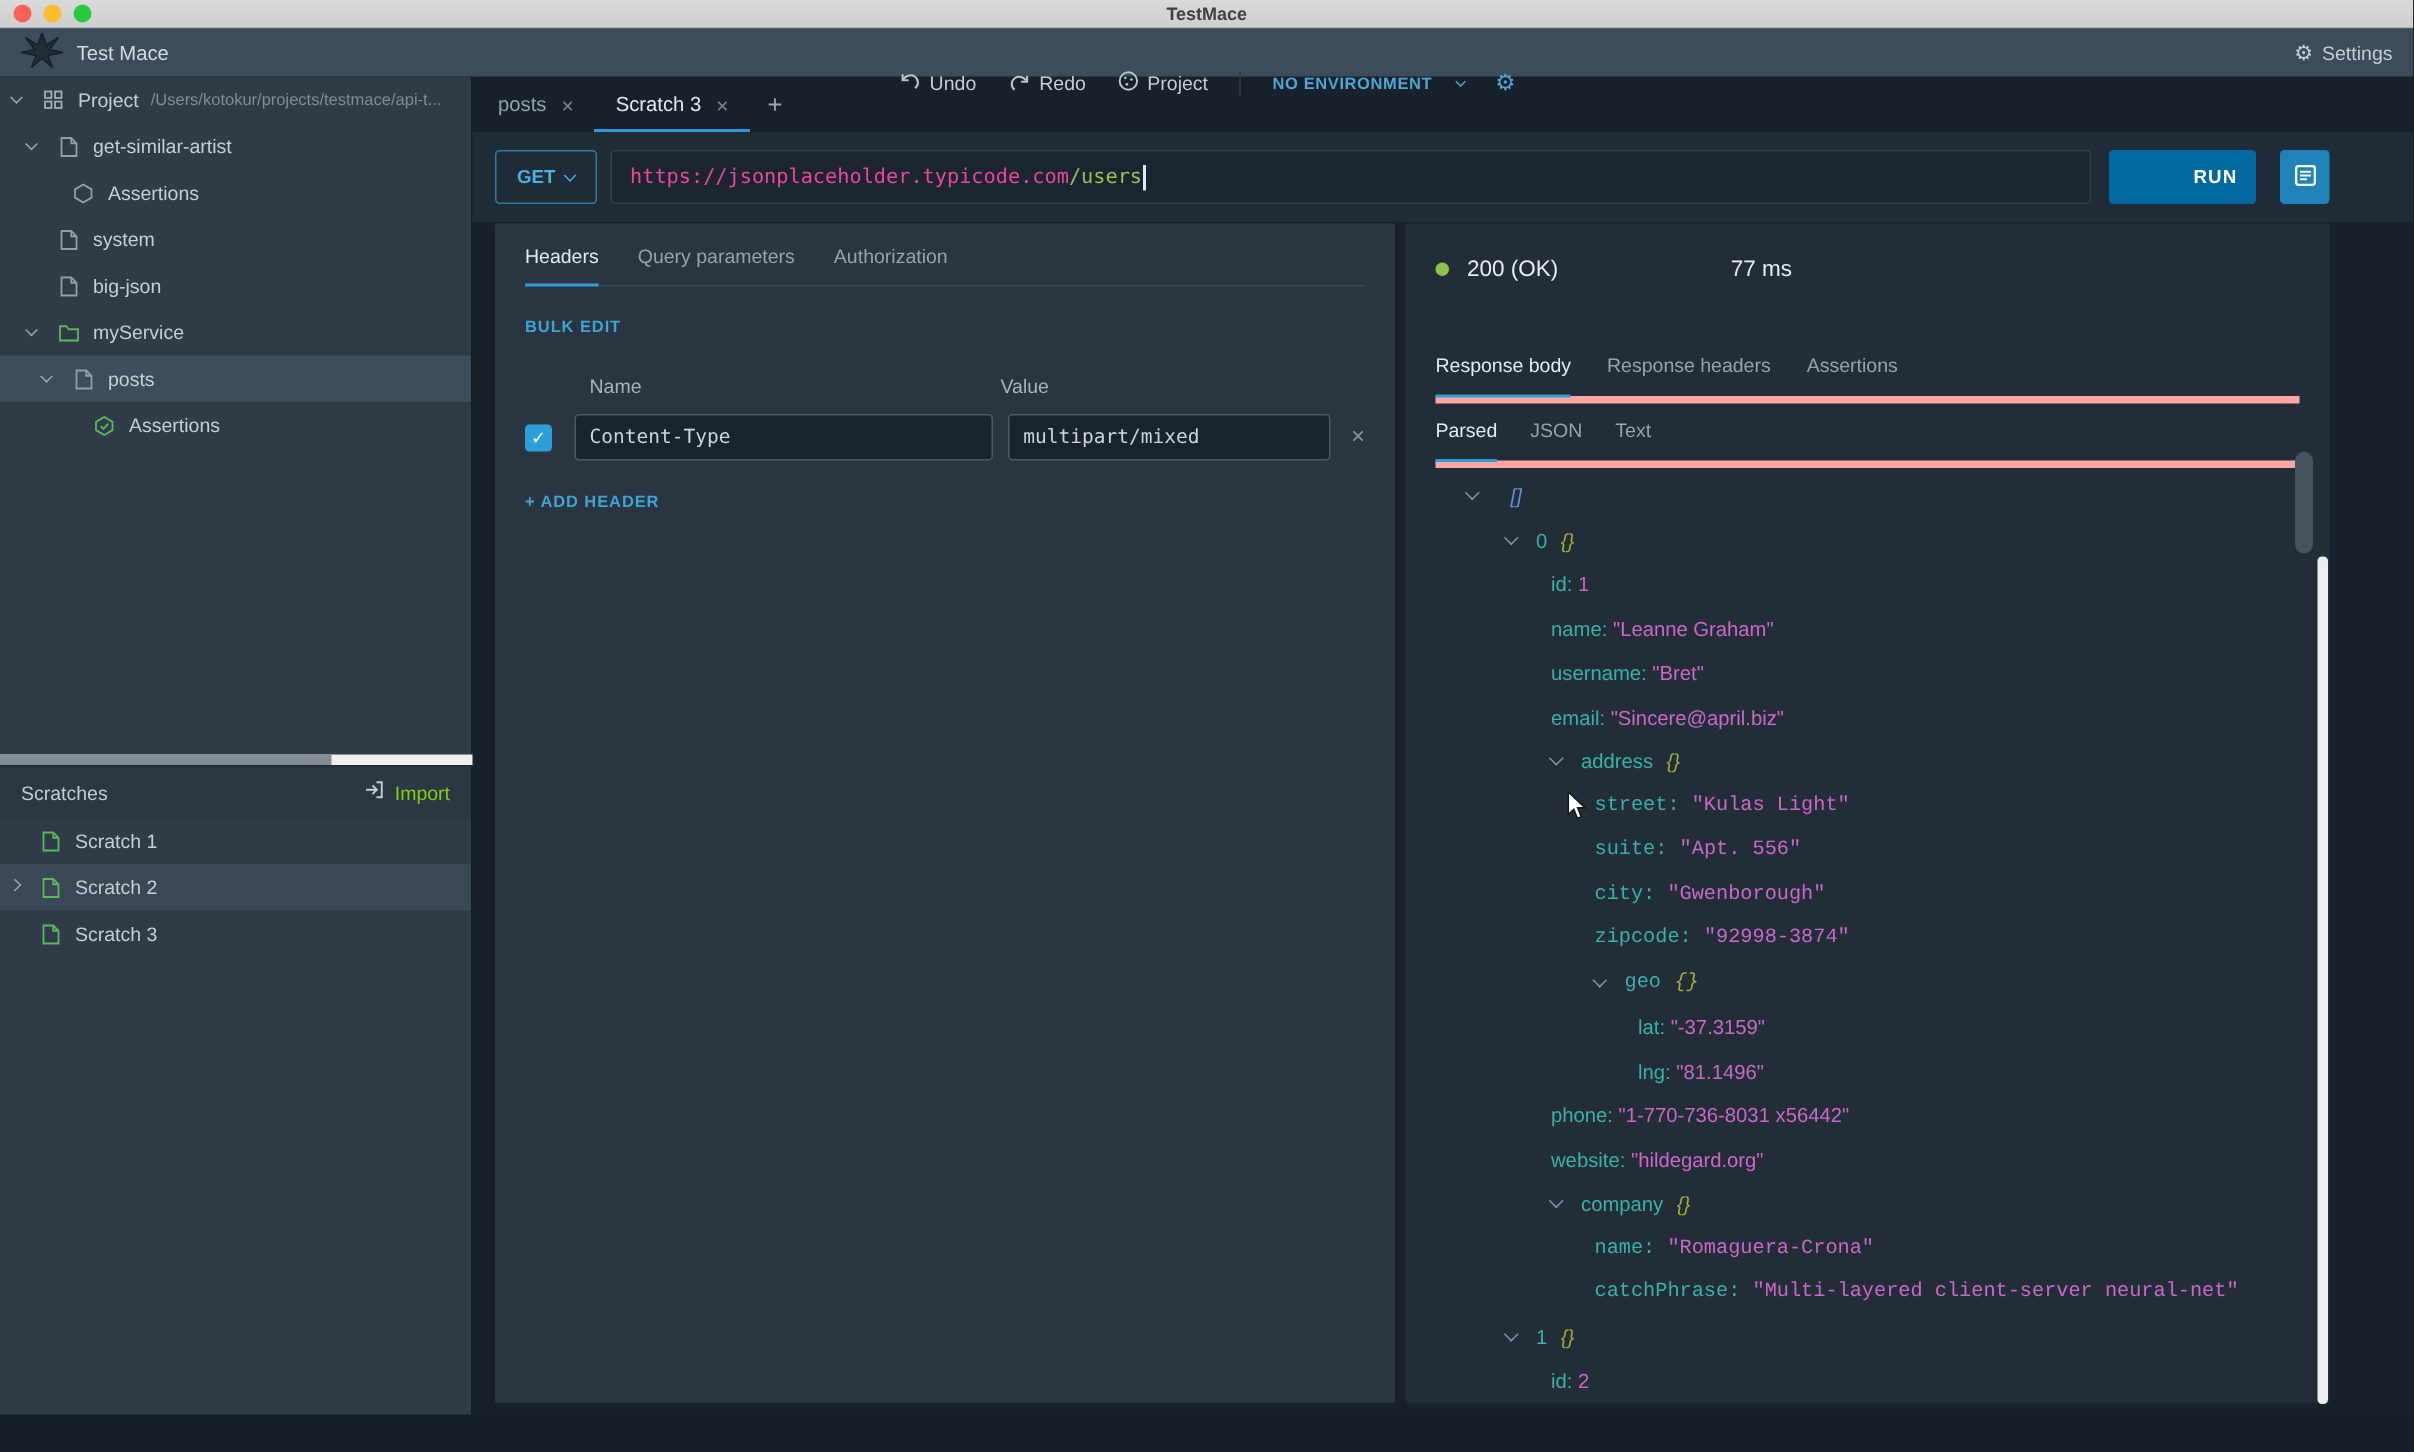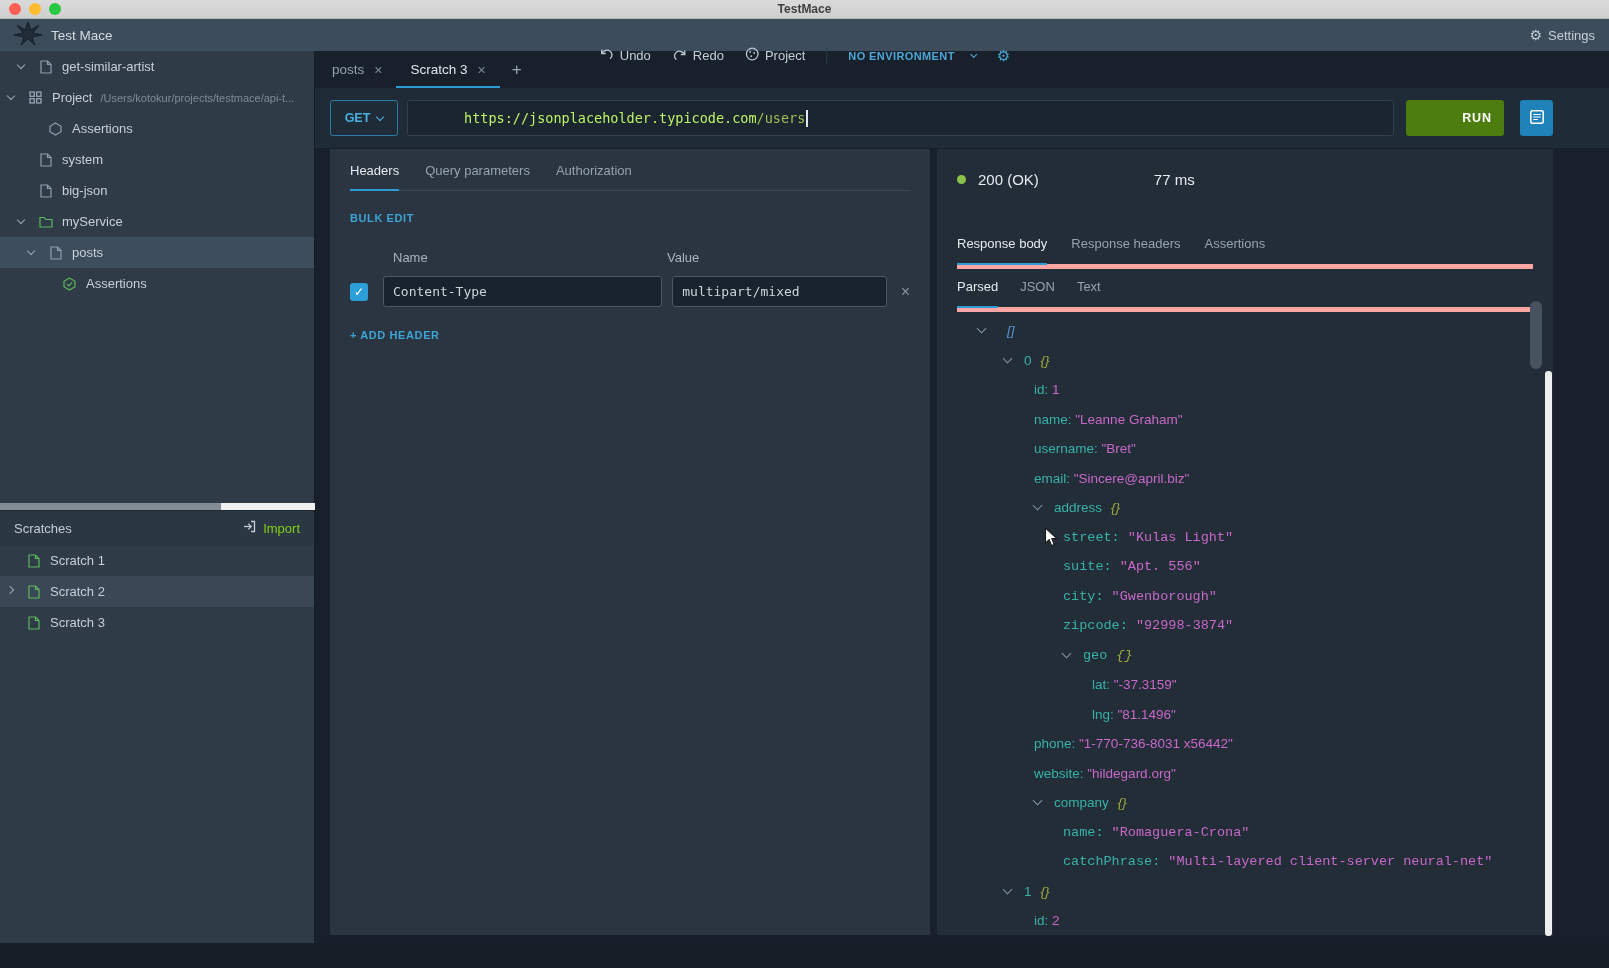--- a/index.html
+++ b/index.html
@@ -63,24 +63,24 @@
   .tab.active{color:#e1e7eb;box-shadow:inset 0 -2px 0 #2e9bd6;}
   .tab-close{color:#7d8a95;font-size:14px;}
   .tab-plus{display:flex;align-items:center;padding:0 12px;font-size:17px;color:#9aa7b2;}
 
   .reqrow{height:60px;background:#1f2b36;display:flex;align-items:center;padding:0 56px 0 15px;}
   .method-btn{width:68px;height:36px;border:1px solid #2d7ca6;border-radius:3px;display:flex;align-items:center;
     justify-content:center;gap:7px;color:#4cb0e0;font-weight:bold;font-size:12.5px;flex:none;}
   .gchev{width:6px;height:6px;border-right:1.5px solid #4cb0e0;border-bottom:1.5px solid #4cb0e0;transform:rotate(45deg);margin-top:-3px;}
   .url-box{flex:1;height:36px;margin-left:9px;background:#1a2530;border:1px solid #323f4c;border-radius:3px;
     display:flex;align-items:center;padding:0 12px;font-family:"DejaVu Sans Mono",monospace;font-size:13.5px;overflow:hidden;white-space:nowrap;}
-  .url-host{color:#bef264;margin-left:44px;}
+  .url-host{color:#ec4899;}
   .url-path{color:#9fbf55;}
   .caret{width:1.5px;height:17px;background:#e2e9ee;margin-left:1px;flex:none;}
-  .run-btn{width:98px;height:36px;margin-left:12px;background:#4d7c0f;border-radius:3px;color:#fff;font-weight:bold;
+  .run-btn{width:98px;height:36px;margin-left:12px;background:#0369a1;border-radius:3px;color:#fff;font-weight:bold;
     font-size:12.5px;letter-spacing:.8px;display:flex;align-items:center;justify-content:center;flex:none;padding-left:44px;}
   .editor-btn{width:33px;height:36px;margin-left:16px;background:#1f82b8;border-radius:3px;display:flex;
     align-items:center;justify-content:center;flex:none;}
 
   .panels{flex:1;display:flex;padding:1px 56px 8px 15px;gap:7px;min-height:0;}
   .panel{border-radius:1px;}
   .lpanel{width:600px;flex:none;background:#2a3541;padding:14px 20px 0;}
   .rpanel{flex:1;background:#222d38;padding:22px 20px 0;position:relative;display:flex;flex-direction:column;min-width:0;}
 
   
@@ -186,43 +186,43 @@
     <span class="appbar-item settings">
       <span class="gear">⚙</span>
       <span>Settings</span>
     </span>
   </div>
 
   <div class="app-body">
 
     <div class="sidebar">
 
-      <div class="srow i18">
-        <span class="tchev"></span>
-        <span class="ticon">
-            <svg width="12" height="14" viewBox="0 0 12 14" fill="none" stroke="currentColor" stroke-width="1.2">
-              <path d="M1 1 h6.5 L11 4.5 V13 H1 Z"></path>
-              <path d="M7.5 1 V4.5 H11"></path>
-            </svg>
-          </span>
-        <span>get-similar-artist</span>
-      </div>
-
       <div class="srow i8">
         <span class="tchev"></span>
         <span class="ticon">
             <svg width="13" height="13" viewBox="0 0 13 13" fill="none" stroke="#9fb0bc" stroke-width="1.2">
               <rect x="1" y="1" width="4.3" height="4.3"></rect>
               <rect x="7.7" y="1" width="4.3" height="4.3"></rect>
               <rect x="1" y="7.7" width="4.3" height="4.3"></rect>
               <rect x="7.7" y="7.7" width="4.3" height="4.3"></rect>
             </svg>
           </span>
         <span>Project</span>
         <span class="tpath">/Users/kotokur/projects/testmace/api-t...</span>
+      </div>
+
+      <div class="srow i18">
+        <span class="tchev"></span>
+        <span class="ticon">
+            <svg width="12" height="14" viewBox="0 0 12 14" fill="none" stroke="currentColor" stroke-width="1.2">
+              <path d="M1 1 h6.5 L11 4.5 V13 H1 Z"></path>
+              <path d="M7.5 1 V4.5 H11"></path>
+            </svg>
+          </span>
+        <span>get-similar-artist</span>
       </div>
 
       <div class="srow i48">
         <span class="ticon">
             <svg width="13" height="14" viewBox="0 0 13 14" fill="none" stroke="currentColor" stroke-width="1.2">
               <path d="M6.5 1 L12 4.25 V9.75 L6.5 13 L1 9.75 V4.25 Z"></path>
             </svg>
           </span>
         <span>Assertions</span>
       </div>

